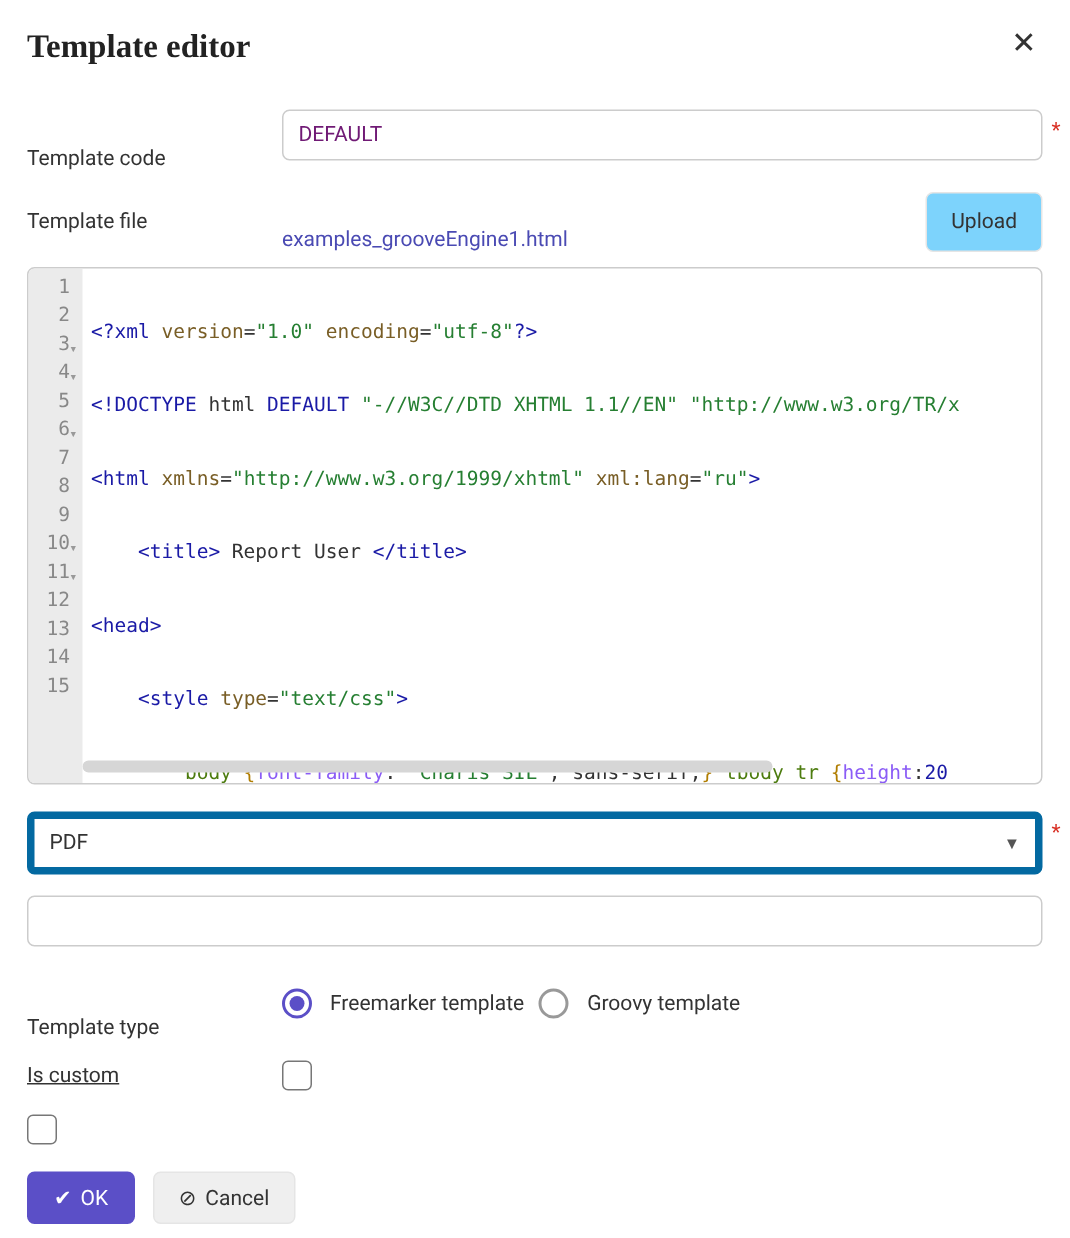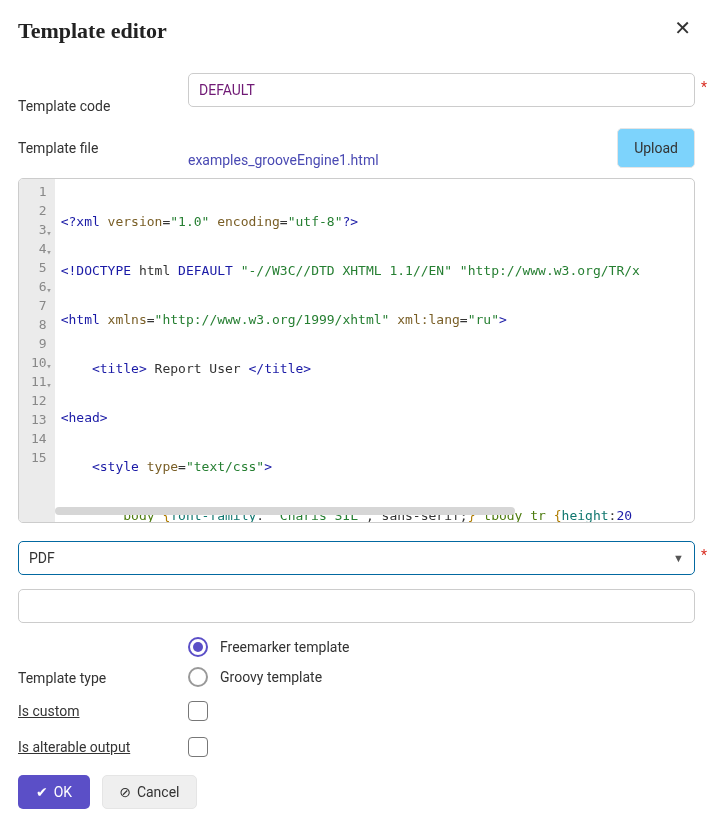--- a/index.html
+++ b/index.html
@@ -21,28 +21,28 @@
 .gutter { background: #ebebeb; color: #888; font-family: "Menlo", "Consolas", monospace; font-size: 13px; text-align: right; padding: 3px 8px 3px 12px; user-select: none; }
 .gutter .g { height: 19px; line-height: 19px; position: relative; }
 .gutter .g .fold { position: absolute; right: -5px; top: 4px; font-size: 9px; color: #999; }
 .code { flex: 1; font-family: "Menlo", "Consolas", monospace; font-size: 13px; padding: 3px 0 3px 6px; white-space: pre; overflow: hidden; position: relative; }
 .code .ln { height: 19px; line-height: 19px; }
 .code .hscroll { position: absolute; bottom: 7px; left: 0; width: 72%; height: 8px; background: #d6d6d6; border-radius: 4px; }
 .t-tag { color: #1a1aa6; }
 .t-attr { color: #795e26; }
 .t-str { color: #267f32; }
 .t-txt { color: #333; }
-.t-red { color: #0f766e; }
+.t-red { color: #8b5cf6; }
 .t-kw { color: #4d7c0f; }
 .t-num { color: #1a1aa6; }
 .t-br { color: #b07d00; }
-.select { width: 100%; border: 1px solid #0369a1; border-radius: 5px; padding: 8px 10px; font-size: 14px; background: #fff; display: flex; justify-content: space-between; align-items: center; cursor: pointer; }
+.select { width: 100%; border: 5px solid #0369a1; border-radius: 5px; padding: 8px 10px; font-size: 14px; background: #fff; display: flex; justify-content: space-between; align-items: center; cursor: pointer; }
 .chev { font-size: 11px; color: #555; }
 .help-icon { display: inline-flex; width: 15px; height: 15px; border-radius: 50%; background: #555; color: #fff; font-size: 10px; font-weight: bold; align-items: center; justify-content: center; }
-.radios { display: flex; flex-direction: column; gap: 10px; }
+.radios { display: flex; flex-direction: row; gap: 10px; }
 .radio-opt { display: flex; align-items: center; gap: 12px; cursor: pointer; }
 .radio-c { width: 20px; height: 20px; border: 2px solid #999; border-radius: 50%; display: flex; align-items: center; justify-content: center; }
 .radio-c.sel { border-color: #5b4fc7; }
 .radio-c.sel::after { content: ""; width: 10px; height: 10px; border-radius: 50%; background: #5b4fc7; }
 .chk-row { display: flex; align-items: center; margin-bottom: 16px; text-decoration: underline; }
 .chk-row .lbl { width: 170px; }
 .chk { width: 20px; height: 20px; border: 1.5px solid #777; border-radius: 4px; cursor: pointer; }
 .buttons { display: flex; gap: 12px; margin-top: 18px; }
 .btn-ok { background: #5b4fc7; color: #fff; border: none; border-radius: 5px; padding: 8px 18px; font-size: 14px; cursor: pointer; display: flex; align-items: center; gap: 6px; font-family: inherit; }
 .btn-cancel { background: #efefef; border: 1px solid #e5e5e5; border-radius: 5px; padding: 8px 16px; font-size: 14px; cursor: pointer; display: flex; align-items: center; gap: 6px; color: #333; font-family: inherit; }
@@ -140,21 +140,20 @@
     </div>
   </div>
 </div>
 
 <div class="chk-row">
   <div class="lbl">Is custom</div>
   <div class="chk"></div>
 </div>
 
 <div class="chk-row">
-  <div class="lbl">Is alterable output</div>
   <div class="chk"></div>
 </div>
 
 <div class="buttons">
   <button class="btn-ok">
     <span>✔</span>
     <span>OK</span>
   </button>
   <button class="btn-cancel">
     <span>⊘</span>

